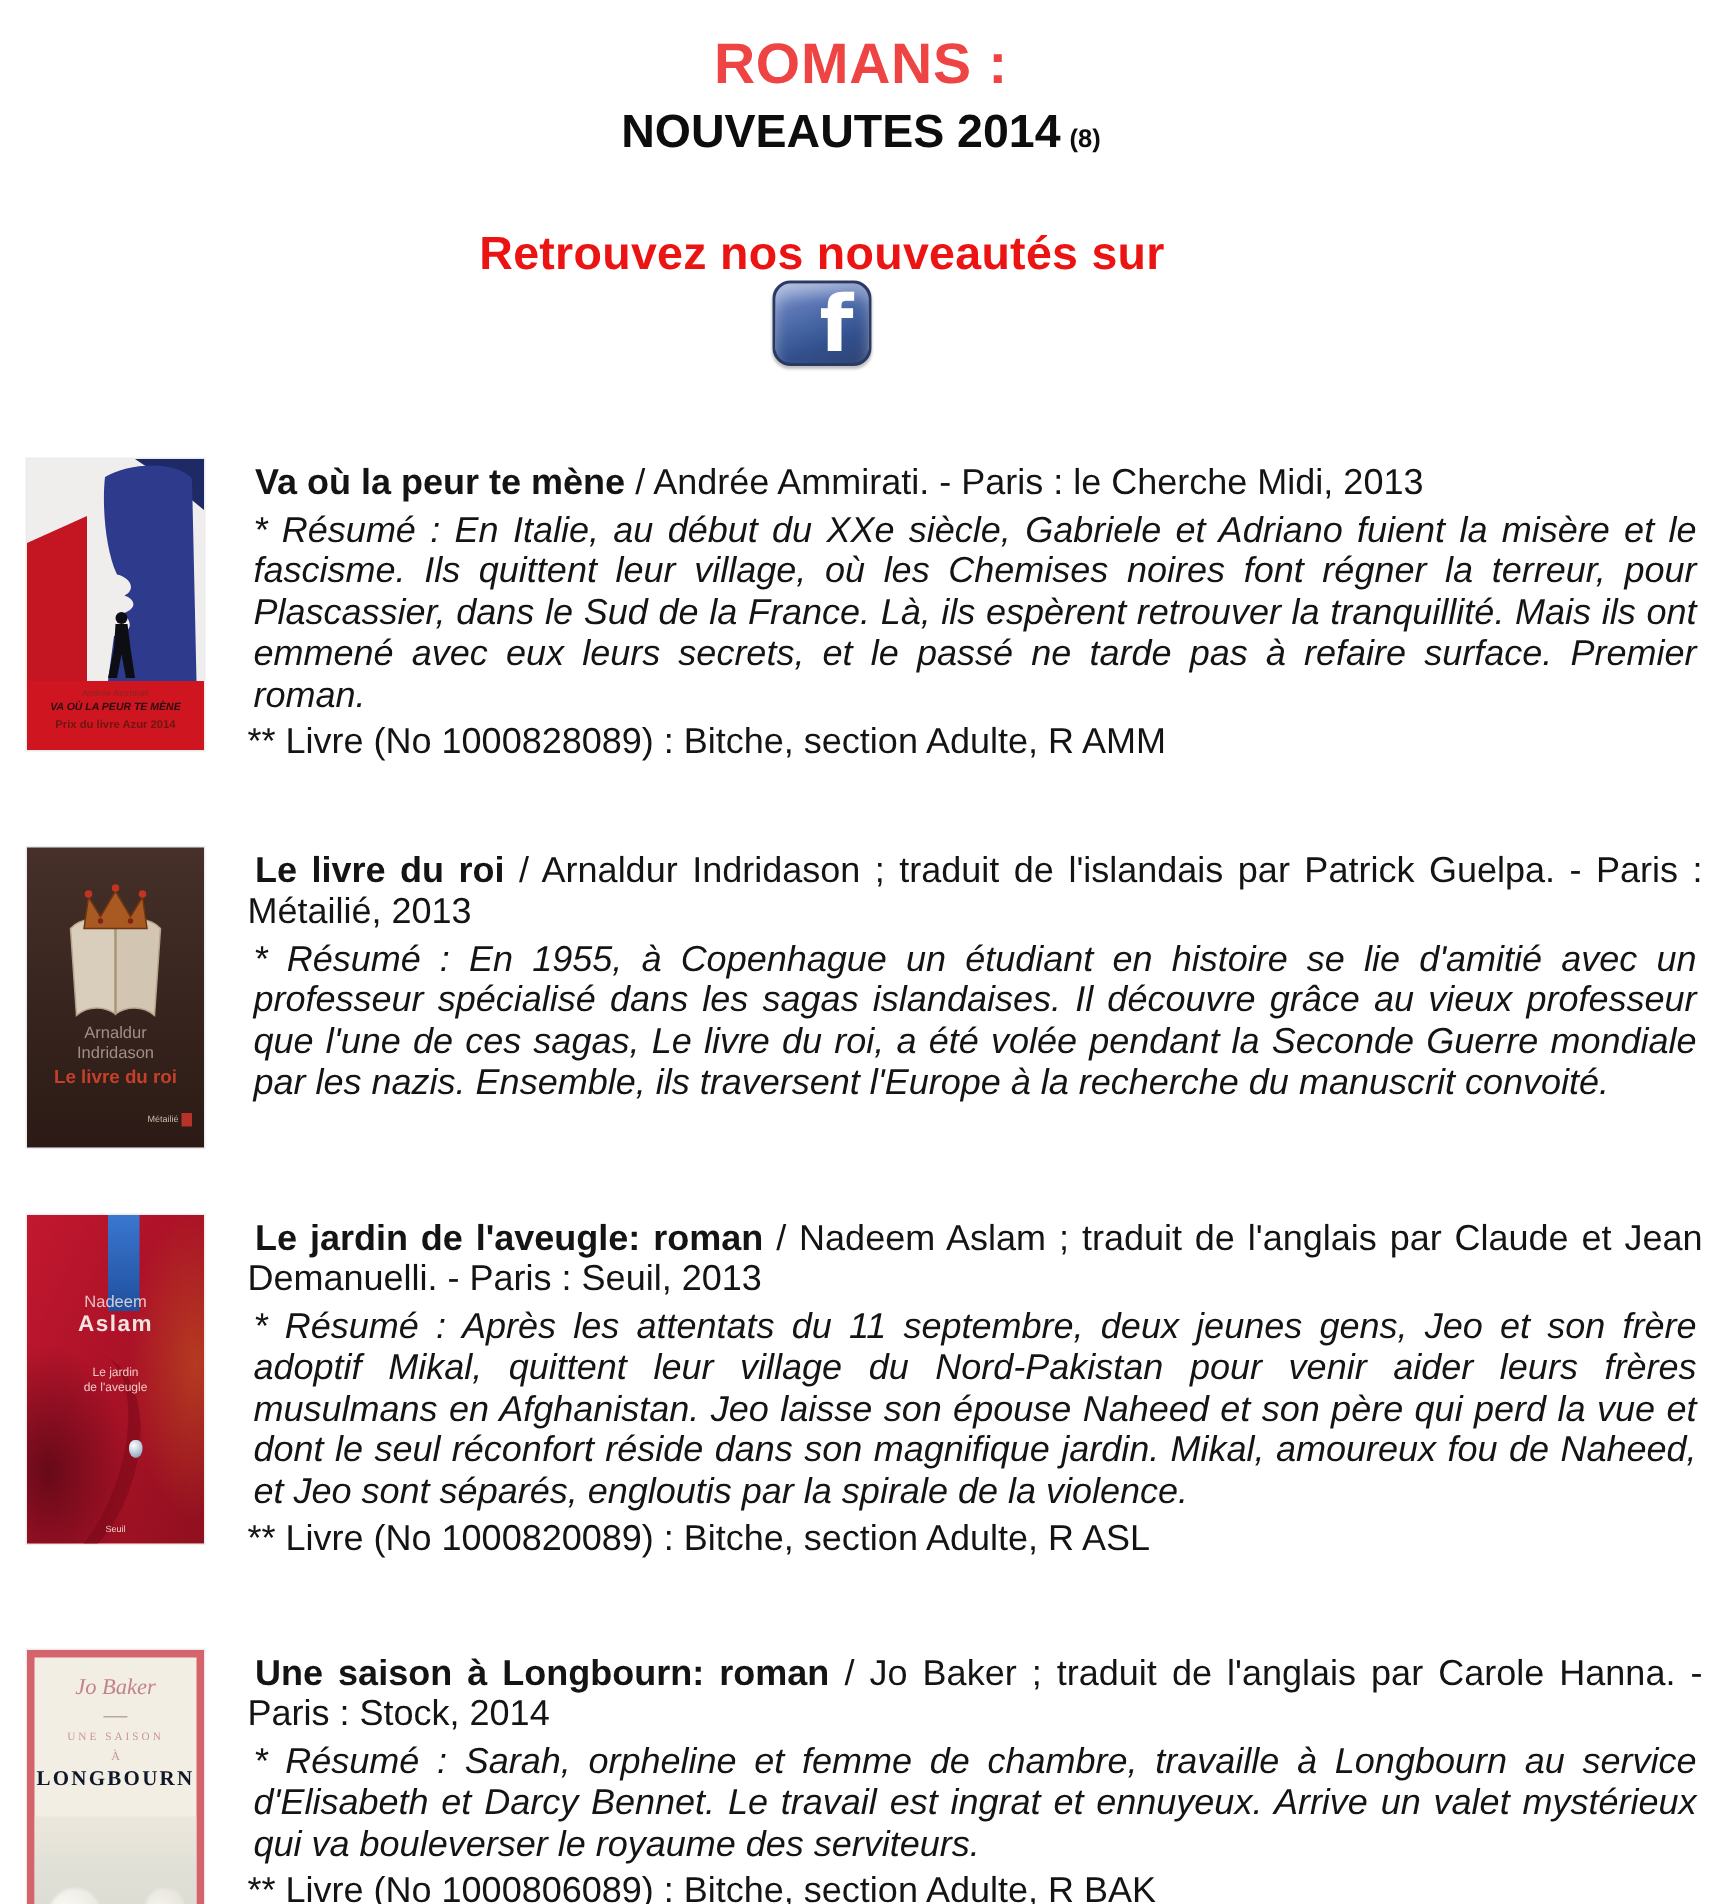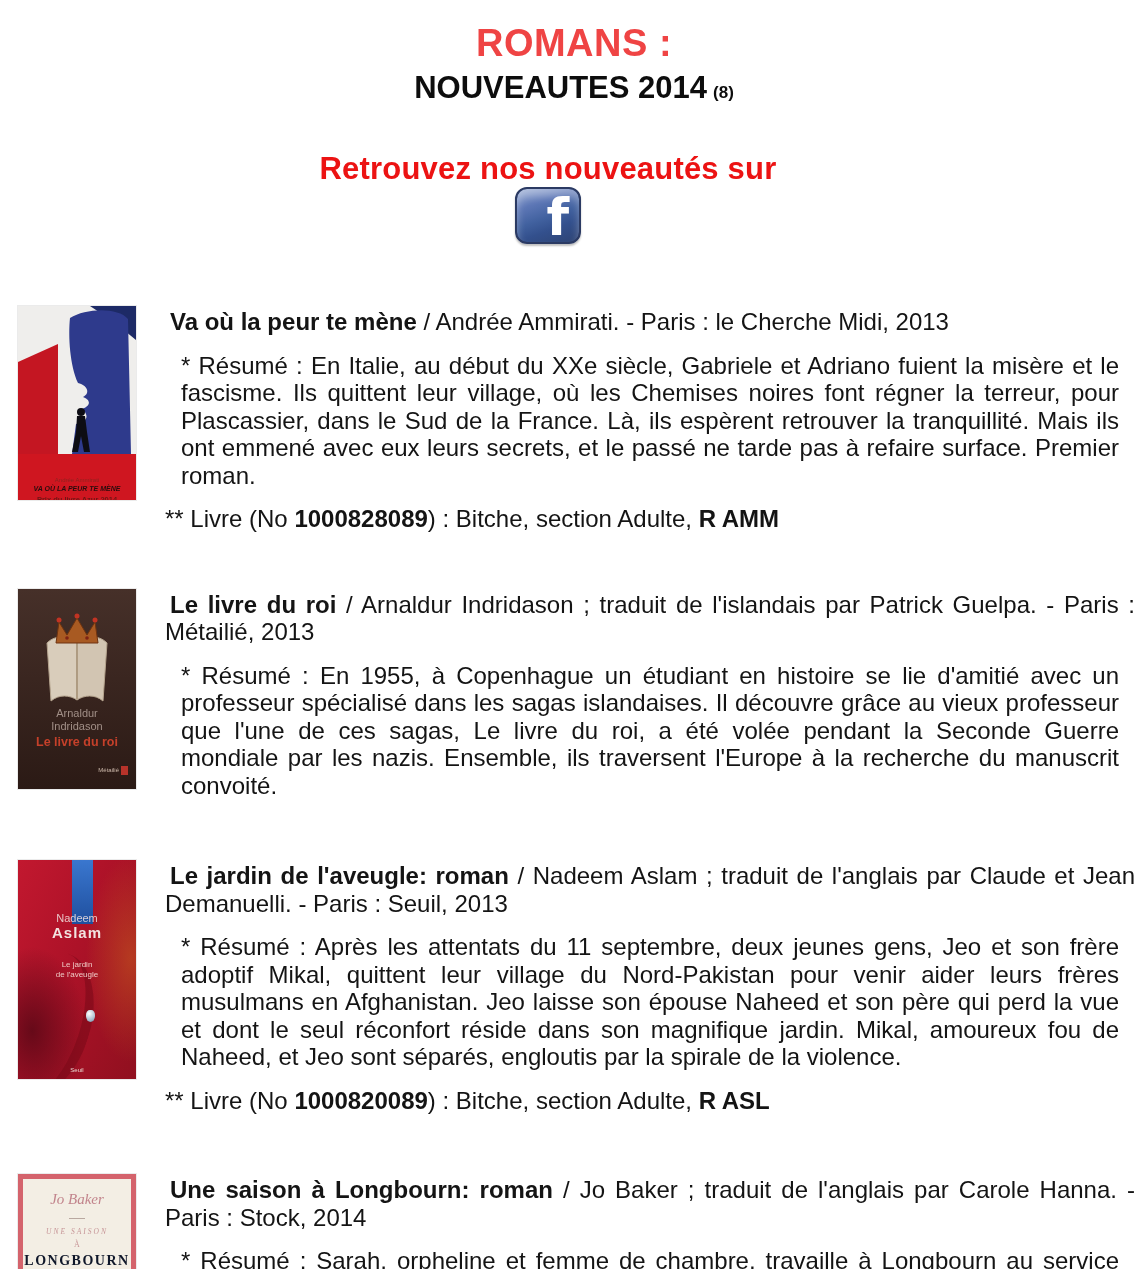--- a/index.html
+++ b/index.html
@@ -41,29 +41,29 @@
   .entry-3 { margin-top:45px; }
   .entry-4 { margin-top:60px; }
 
   .cover { width:118px; flex:none; margin-right:29px; position:relative; overflow:hidden;
            box-shadow:0 0 0 1px rgba(0,0,0,.08); }
   .cover svg { display:block; }
 
   .entry-text { flex:1; font-size:24px; line-height:27.5px; color:#141414; padding-top:2px; }
   .entry-title { text-align:justify; text-indent:5px; margin:0; }
   .entry-title b { font-weight:bold; }
-  .entry-resume { text-align:justify; margin:16px; }
+  .entry-resume { text-align:justify; margin:4px;font-style:italic; }
   .entry-holding { margin:0; }
-  .entry-holding b { font-weight:bold; }
+  .entry-holding b { font-weight:normal; }
 
   
   .cover-1 { height:194px; background:#efeeec; }
   .c1-band {
     position:absolute; left:0; right:0; bottom:0; height:46px; background:#cf1620;
-    text-align:center; padding-top:22px;
+    text-align:center; padding-top:5px;
   }
   .c1-band .a { font-size:6px; color:#8d2320; line-height:8px; }
   .c1-band .t { font-size:7px; font-weight:bold; color:#2a0d0d; font-style:italic; line-height:10px; }
   .c1-band .p { font-size:7.5px; font-weight:bold; color:#6e1513; line-height:11px; }
 
   
   .cover-2 { height:200px; background:linear-gradient(180deg,#463029 0%,#3a2620 45%,#2b1a15 100%); }
   .c2-author { position:absolute; top:118px; width:100%; text-align:center;
                color:#a18f87; font-size:11px; line-height:13px; }
   .c2-title  { position:absolute; top:146px; width:100%; text-align:center;
@@ -91,21 +91,21 @@
              background:radial-gradient(circle at 35% 30%, #ffffff, #9db4c8 70%, #5d7890);
              border-radius:50% 50% 60% 60%; }
   .c3-pub { position:absolute; bottom:6px; width:100%; text-align:center; color:#e9d6cf; font-size:6px; }
 
   
   .cover-4 { height:234px; background:#f3eee4; border:5px solid #d4636c; }
   .c4-author { margin-top:12px; text-align:center; font-family:"Liberation Serif", serif;
                font-style:italic; font-size:15px; color:#c2848c; }
   .c4-dash { width:16px; height:1px; background:#b9a8a0; margin:10px auto 8px auto; }
   .c4-t1 { text-align:center; font-family:"Liberation Serif", serif; font-size:7.5px;
-           letter-spacing:2px; color:#c79698;font-style:italic; }
+           letter-spacing:2px; color:#c79698; }
   .c4-t2 { text-align:center; font-family:"Liberation Serif", serif; font-size:8px;
            color:#c79698; margin-top:4px; }
   .c4-t3 { text-align:center; font-family:"Liberation Serif", serif; font-weight:bold;
            font-size:14px; letter-spacing:1.5px; color:#0f172a; margin-top:4px; }
   .c4-china { position:absolute; left:0; right:0; bottom:0; height:118px; overflow:hidden;
     background:linear-gradient(180deg,#ece7db 0%,#dfdfd6 35%,#d4d6cd 100%); }
   .c4-pot { position:absolute; left:8px; bottom:18px; width:38px; height:52px; border-radius:45% 45% 40% 40%;
             background:radial-gradient(circle at 35% 30%, #fbfaf6, #e8e6dd 60%, #c8c9c0); filter:blur(1px); }
   .c4-cup { position:absolute; left:52px; bottom:8px; width:46px; height:40px; border-radius:50% 50% 45% 45%;
             background:radial-gradient(circle at 40% 25%, #fcfbf7, #eae8df 55%, #c3c5bc); filter:blur(1px); }

